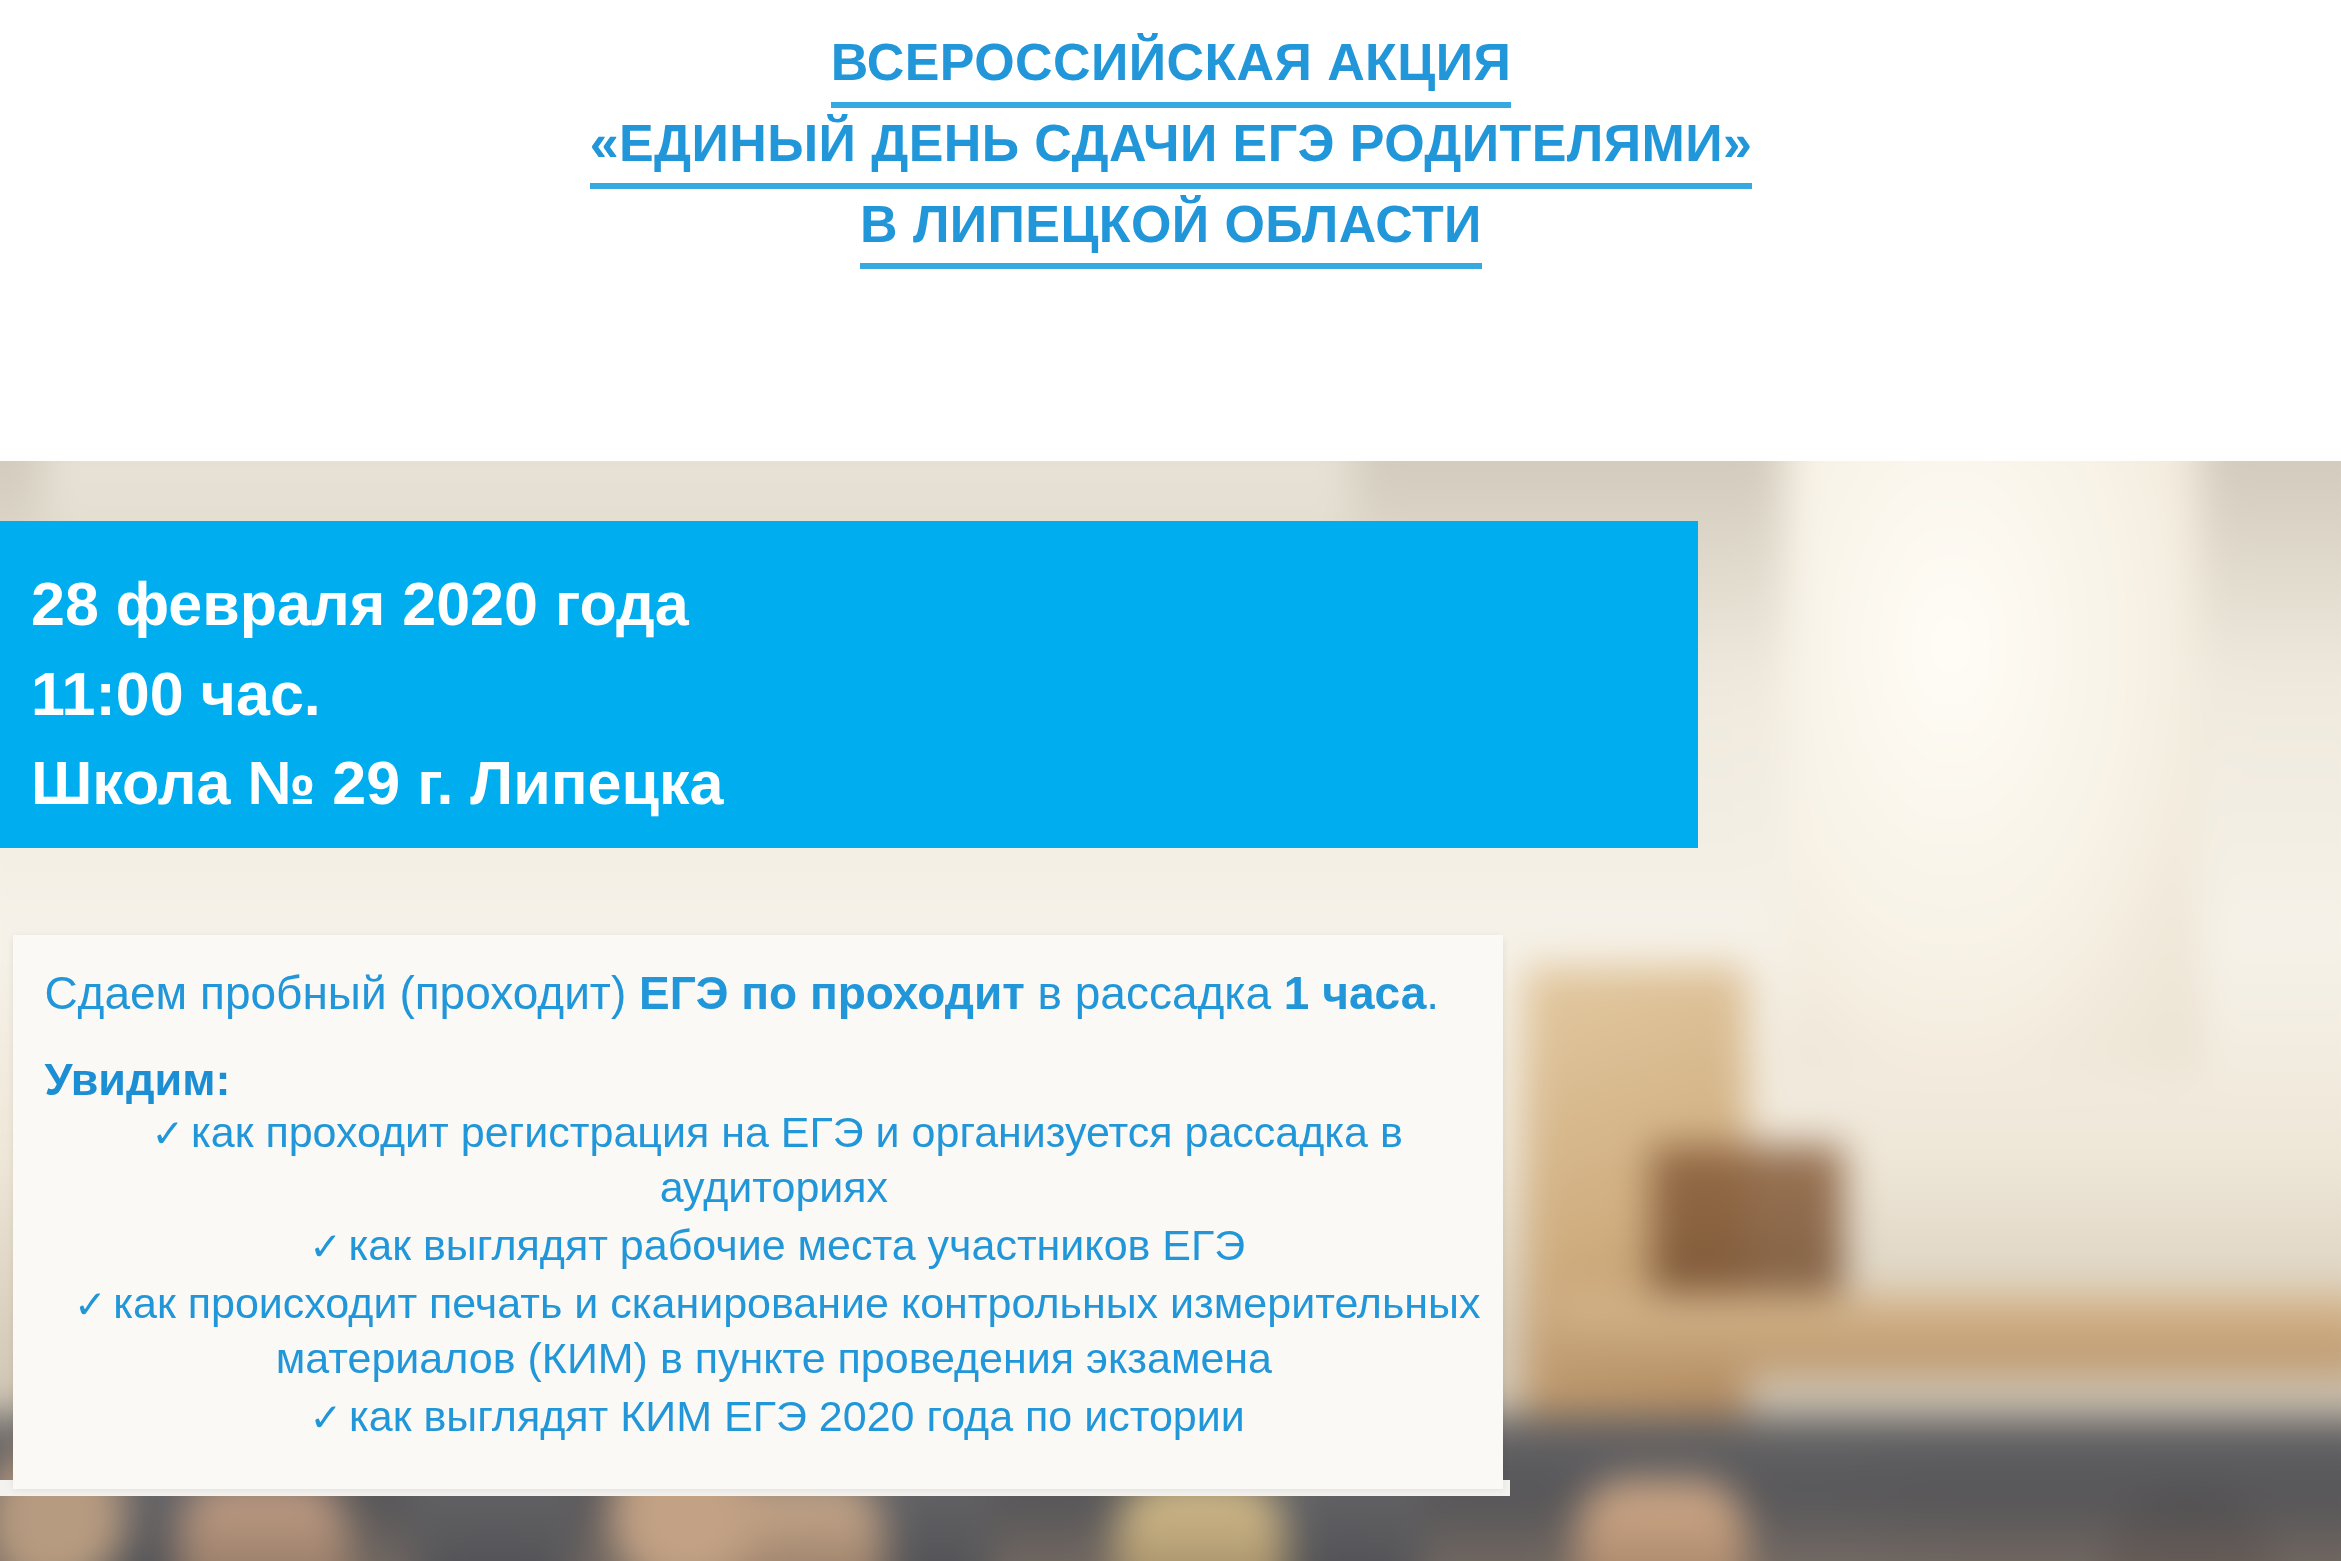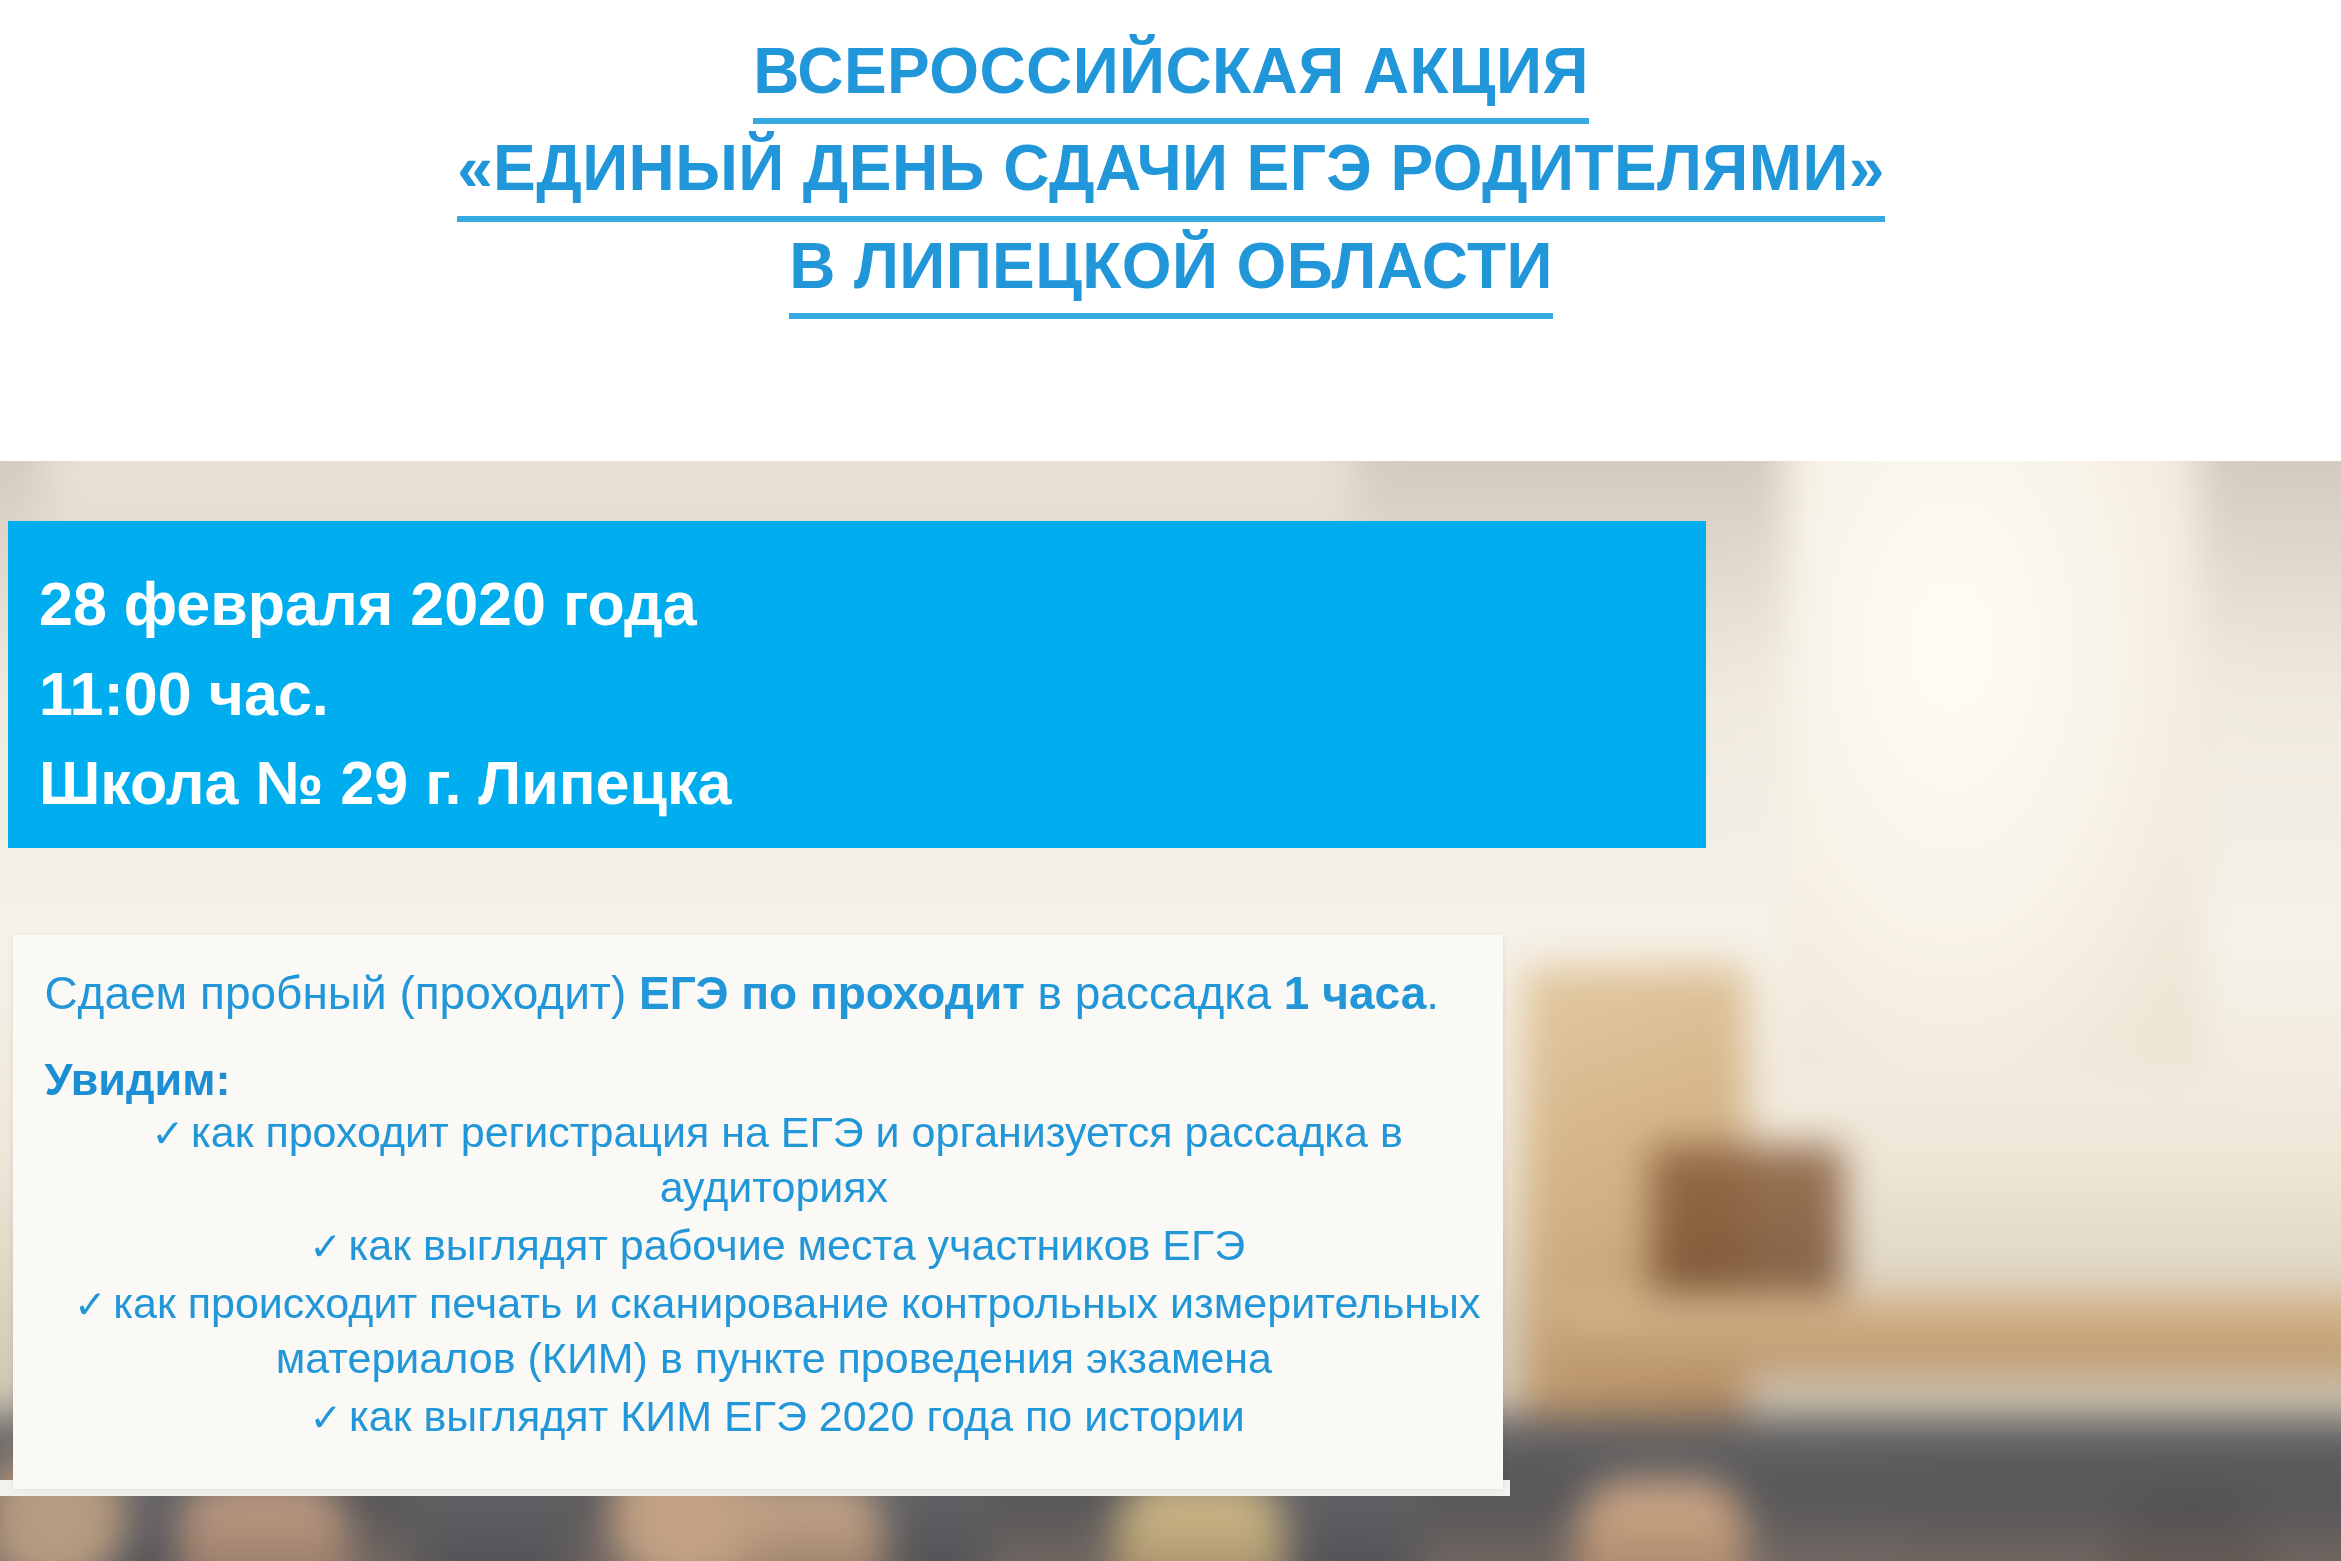--- a/index.html
+++ b/index.html
@@ -33,21 +33,21 @@
     position: absolute;
     left: 0;
     top: 27px;
     width: 2342px;
     text-align: center;
   }
   .title-line {
     display: block;
     color: #2196d8;
     font-weight: bold;
-    font-size: 64px;
+    font-size: 52px;
     line-height: 1.38;
     letter-spacing: 0.4px;
     white-space: nowrap;
   }
   .title-line > span.u {
     display: inline-block;
     border-bottom: 6.7px solid #36a9e0;
     padding-bottom: 3px;
   }
 
@@ -149,21 +149,21 @@
   }
   
   .ph-blob {
     position: absolute;
     border-radius: 50%;
   }
 
   
   .banner {
     position: absolute;
-    left: 8px;
+    left: 0;
     top: 521px;
     width: 1698px;
     height: 327px;
     background: #00aeef;
     z-index: 20;
     box-sizing: border-box;
     padding: 39px 0 0 31px;
   }
   .banner-line {
     display: block;

